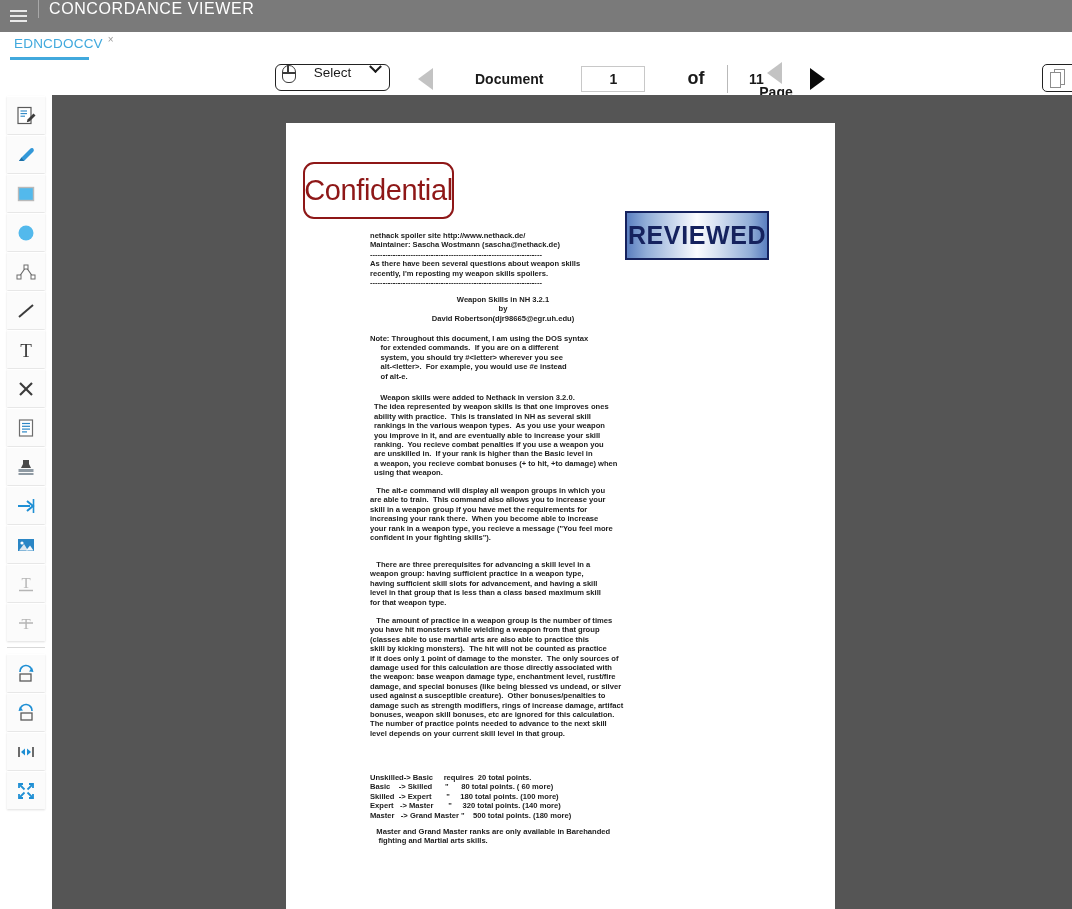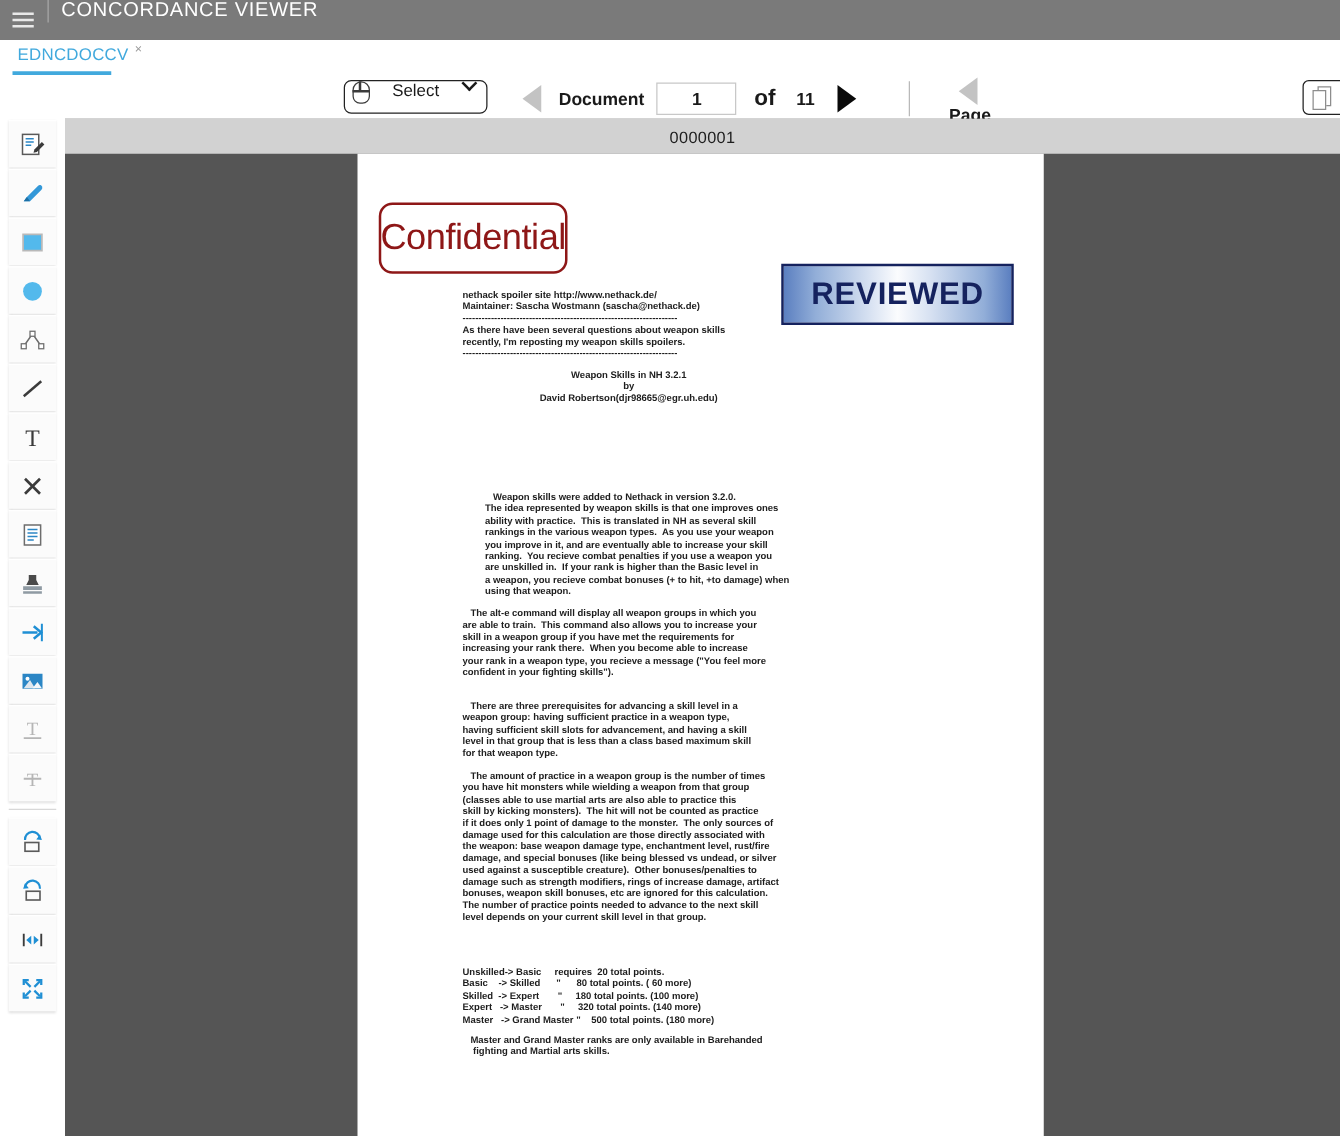--- a/index.html
+++ b/index.html
@@ -87,21 +87,21 @@
     margin-left: -2px;
   }
   #select-tool .chev {
     margin-right: 9px; width: 9px; height: 9px;
     border-right: 2px solid #1a1a1a; border-bottom: 2px solid #1a1a1a;
     transform: rotate(45deg) translate(-2px,-2px);
     flex: 0 0 auto;
   }
 
   .nav-group { position: absolute; top: 0; height: 33px; display: flex; align-items: center; }
-  #doc-nav { left: 418px; }
+  #doc-nav { left: 418px; gap: 28px; }
   #page-nav { left: 742px; flex-direction: column; }
   .tri-left, .tri-right {
     width: 0; height: 0; cursor: pointer;
     border-top: 11px solid transparent; border-bottom: 11px solid transparent;
   }
   .tri-left  { border-right: 15px solid #c3c3c3; }
   .tri-right { border-left: 15px solid #0a0a0a; }
   .nav-label {
     font-size: 14px; font-weight: bold; color: #1a1a1a;
     margin: 0 10px 0 14px; white-space: nowrap;
@@ -183,21 +183,21 @@
     background: #ffffff;
     display: flex; align-items: center; justify-content: center;
     cursor: pointer;
   }
   #stamp-confidential .stamp-text {
     color: #8e1717; font-size: 29px; font-family: "Liberation Sans", sans-serif;
     letter-spacing: -.4px;
   }
   #stamp-reviewed {
     position: absolute; left: 339px; top: 88px;
-    width: 186px; height: 49px;
+    width: 144px; height: 49px;
     border: 2px solid #15225e;
     background: linear-gradient(to right,
         #5b7fc0 0%, #92aed8 14%, #d8e2f2 38%,
         #fbfcfe 50%, #d8e2f2 64%, #92aed8 88%, #5b7fc0 100%);
     display: flex; align-items: center; justify-content: center;
     cursor: pointer;
   }
   #stamp-reviewed .stamp-text {
     color: #15225e; font-size: 25px; font-weight: bold; letter-spacing: .6px;
   }
@@ -208,21 +208,21 @@
     font-family: "Liberation Sans", sans-serif;
     font-size: 7.6px;
     line-height: 9.4px;
     color: #1d1d1d;
     white-space: pre;
     font-weight: bold;
   }
   #doc-block-header { left: 84px; top: 108px; }
   #doc-block-title  { left: 84px; top: 172px; text-align: center; width: 266px; }
   #doc-block-note   { left: 84px; top: 211px; }
-  #doc-block-p1     { left: 102px; top: 270px; }
+  #doc-block-p1     { left: 88px; top: 270px; }
   #doc-block-p2     { left: 84px; top: 363px; }
   #doc-block-p3     { left: 84px; top: 437px; }
   #doc-block-p4     { left: 84px; top: 493px; }
   #doc-block-p5     { left: 84px; top: 628px; }
   #doc-block-table  { left: 84px; top: 650px; }
   #doc-block-p6     { left: 84px; top: 704px; }
 </style>
 </head>
 <body>
 
@@ -424,43 +424,45 @@
       <line x1="5" y1="5" x2="9.5" y2="9.5" stroke="#1f8fd4" stroke-width="1.8"></line>
       <line x1="17" y1="5" x2="12.5" y2="9.5" stroke="#1f8fd4" stroke-width="1.8"></line>
       <line x1="17" y1="17" x2="12.5" y2="12.5" stroke="#1f8fd4" stroke-width="1.8"></line>
       <line x1="5" y1="17" x2="9.5" y2="12.5" stroke="#1f8fd4" stroke-width="1.8"></line>
     </svg>
   </div>
 </div>
 
 <div id="viewer">
 
-  <div id="page-label-bar">
-    <span class="plbl">0000001</span>
-  </div>
 
   <div id="page-sheet">
 
     <div id="stamp-confidential">
       <span class="stamp-text">Confidential</span>
     </div>
 
     <div id="stamp-reviewed">
       <span class="stamp-text">REVIEWED</span>
     </div>
 
     <div class="doc-text" id="doc-block-header">nethack spoiler site http://www.nethack.de/
 Maintainer: Sascha Wostmann (sascha@nethack.de)
 --------------------------------------------------------------------
 As there have been several questions about weapon skills
 recently, I'm reposting my weapon skills spoilers.
 --------------------------------------------------------------------</div>
     <div class="doc-text" id="doc-block-title">Weapon Skills in NH 3.2.1
 by
 David Robertson(djr98665@egr.uh.edu)</div>
+    <div class="doc-text" id="doc-block-note">Note: Throughout this document, I am using the DOS syntax
+     for extended commands.  If you are on a different
+     system, you should try #&lt;letter&gt; wherever you see
+     alt-&lt;letter&gt;.  For example, you would use #e instead
+     of alt-e.</div>
     <div class="doc-text" id="doc-block-p1">   Weapon skills were added to Nethack in version 3.2.0.
 The idea represented by weapon skills is that one improves ones
 ability with practice.  This is translated in NH as several skill
 rankings in the various weapon types.  As you use your weapon
 you improve in it, and are eventually able to increase your skill
 ranking.  You recieve combat penalties if you use a weapon you
 are unskilled in.  If your rank is higher than the Basic level in
 a weapon, you recieve combat bonuses (+ to hit, +to damage) when
 using that weapon.</div>
     <div class="doc-text" id="doc-block-p3">   There are three prerequisites for advancing a skill level in a

